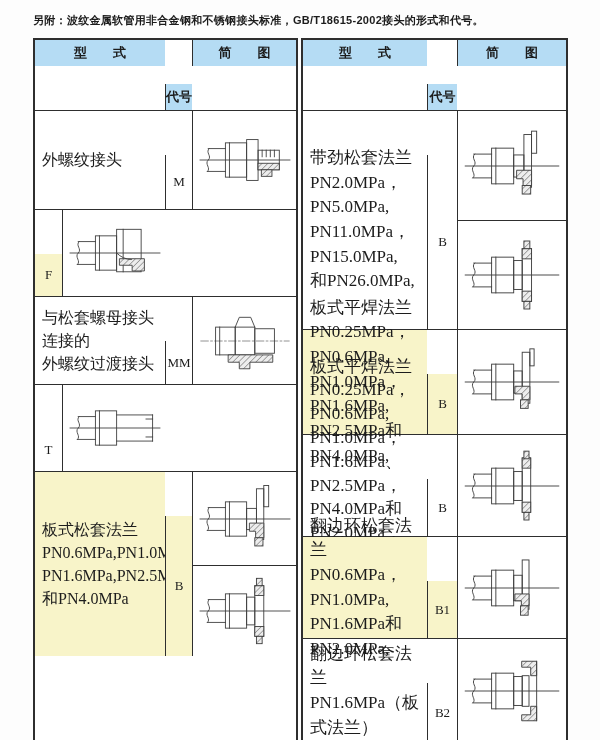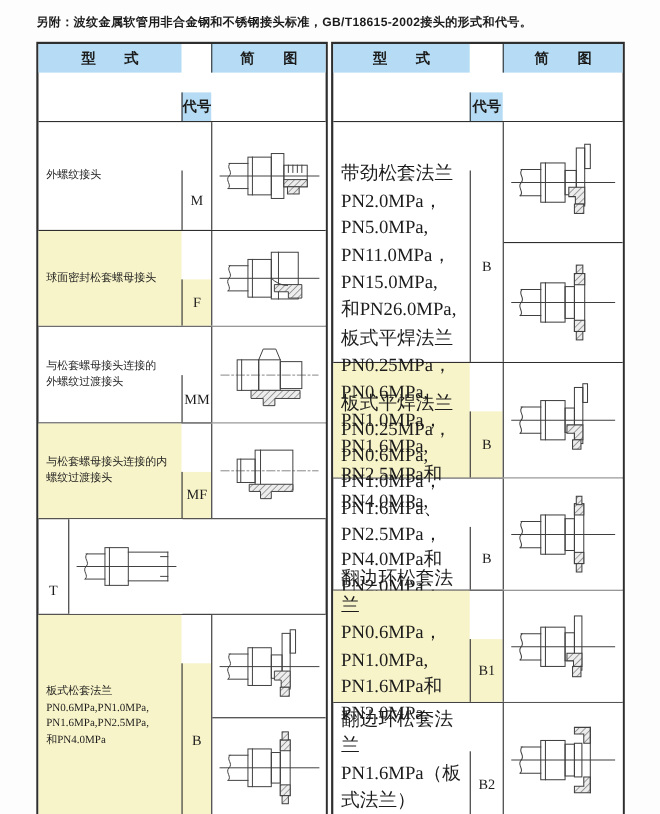--- a/index.html
+++ b/index.html
@@ -19,21 +19,21 @@
   .tables { position:absolute; left:33px; top:38px; display:flex; gap:3px; }
   .half { border:2px solid var(--border,#2e2e2e); background:#fff; }
   .row { display:flex; border-top:1.5px solid var(--border,#2e2e2e); }
   .row.hdr-row { border-top:none;border-radius:11px; }
   .cell { border-left:1.5px solid var(--border,#2e2e2e); display:flex; align-items:center; }
   .cell:first-child { border-left:none; }
   .hdr-row .cell {
     height:26px; justify-content:center; font-weight:bold; font-size:13px;
     background:var(--blue,#b5dcf4);
   }
-  .type-cell { padding:4px 5px 4px 7px; font-size:10px; line-height:1.45; white-space:pre-line; }
+  .type-cell { padding:4px 5px 4px 7px; font-size:16px; line-height:1.45; white-space:pre-line; }
   .code-cell { justify-content:center; font-size:13px;margin-top:44px; }
   .diag-cell { justify-content:center; background:#fff; padding:0; }
   .diag-split { flex-direction:column; align-items:stretch; }
   .diag-sub { display:flex; align-items:center; justify-content:center; }
   .diag-sub + .diag-sub { border-top:1.5px solid var(--border,#2e2e2e); }
   .hl { background:var(--yellow,#f8f4c9); }
   
   .t-left  .type-cell { width:130px; }
   .t-left  .code-cell { width:27px; }
   .t-left  .diag-cell { width:104px; }
@@ -88,21 +88,20 @@
             <rect x="62" y="18" width="14" height="50"></rect>
             <rect x="76" y="31" width="26" height="24"></rect>
             <path d="M81,31 V39 M86,31 V39 M91,31 V39 M96,31 V39"></path>
             <rect x="76" y="47" width="26" height="8" fill="url(#hatch)"></rect>
             <rect x="80" y="55" width="13" height="8" fill="url(#hatch)"></rect>
           </svg>
         </div>
       </div>
 
       <div class="row" style="height:87px">
-        <div class="cell type-cell hl">球面密封松套螺母接头</div>
         <div class="cell code-cell hl">F</div>
         <div class="cell diag-cell">
           <svg class="diag" width="98" height="76" viewBox="0 0 120 86">
             <use href="#hose"></use>
             <rect x="62" y="14" width="30" height="52"></rect>
             <line x1="70" y1="14" x2="70" y2="66"></line>
             <path d="M66,50 h30 v15 h-15 v-7 h-15 Z" fill="url(#hatch)"></path>
             <path d="M62,43 q8,8 18,8"></path>
           </svg>
         </div>
@@ -118,35 +117,20 @@
             <rect x="24" y="26" width="24" height="34"></rect>
             <line x1="29" y1="26" x2="29" y2="60"></line>
             <path d="M48,26 L53,14 L67,14 L72,26"></path>
             <rect x="48" y="26" width="24" height="34"></rect>
             <rect x="72" y="28" width="24" height="30"></rect>
             <path d="M40,60 h54 v9 h-28 v8 h-13 v-8 h-13 Z" fill="url(#hatch)"></path>
           </svg>
         </div>
       </div>
 
-      <div class="row" style="height:87px">
-        <div class="cell type-cell hl">与松套螺母接头连接的内
-螺纹过渡接头</div>
-        <div class="cell code-cell hl">MF</div>
-        <div class="cell diag-cell">
-          <svg class="diag" width="98" height="76" viewBox="0 0 120 86">
-            <line x1="6" y1="43" x2="114" y2="43" class="cl"></line>
-            <rect x="24" y="30" width="20" height="26"></rect>
-            <line x1="28" y1="30" x2="28" y2="56"></line>
-            <rect x="44" y="20" width="42" height="44"></rect>
-            <line x1="50" y1="20" x2="50" y2="64"></line>
-            <path d="M38,58 h48 v8 h-24 v8 h-12 v-8 h-12 Z" fill="url(#hatch)"></path>
-          </svg>
-        </div>
-      </div>
 
       <div class="row" style="height:87px">
         <div class="cell code-cell">T</div>
         <div class="cell diag-cell">
           <svg class="diag" width="98" height="76" viewBox="0 0 120 86">
             <use href="#hose"></use>
             <line x1="62" y1="27" x2="106" y2="27"></line>
             <line x1="62" y1="59" x2="106" y2="59"></line>
             <line x1="106" y1="27" x2="106" y2="59"></line>
             <line x1="98" y1="32" x2="106" y2="32"></line>

